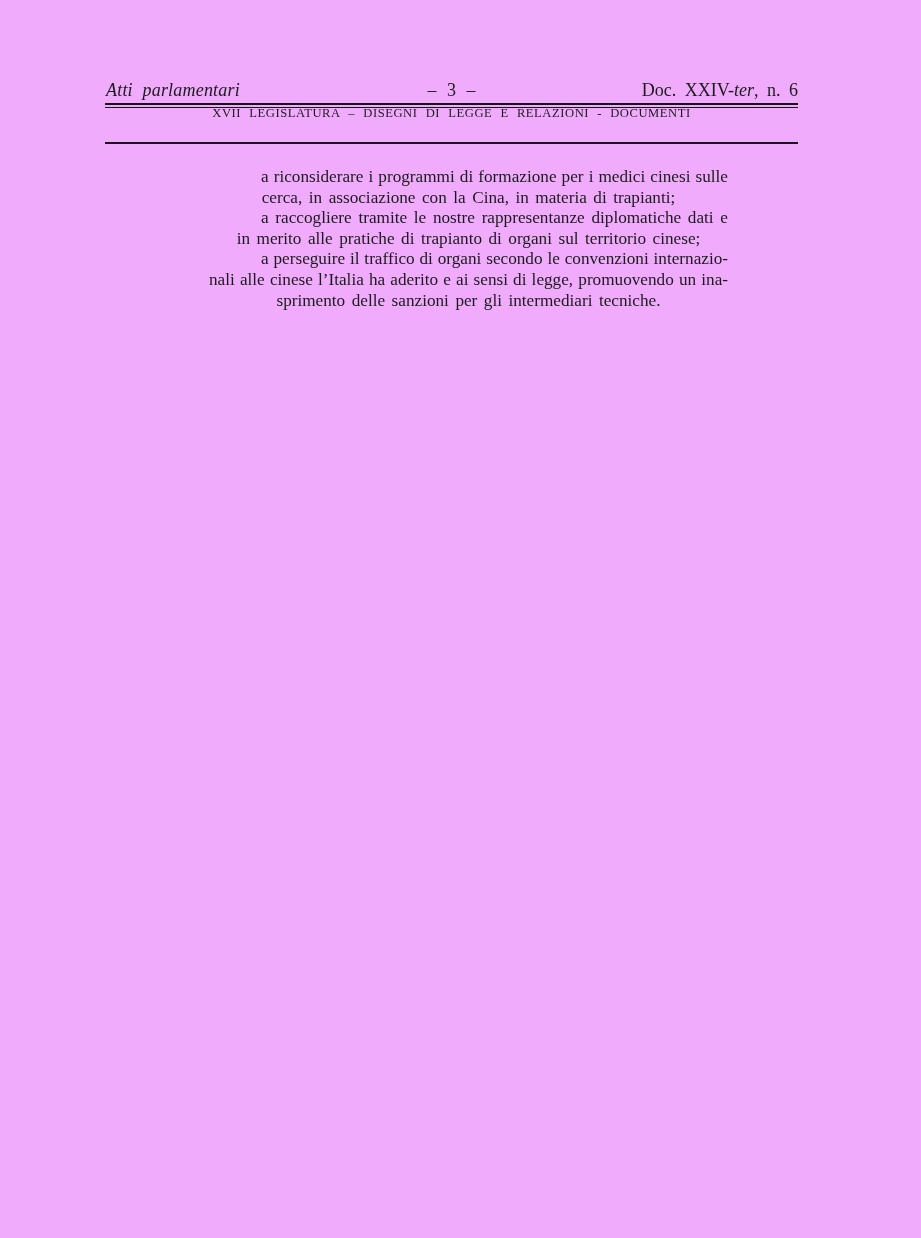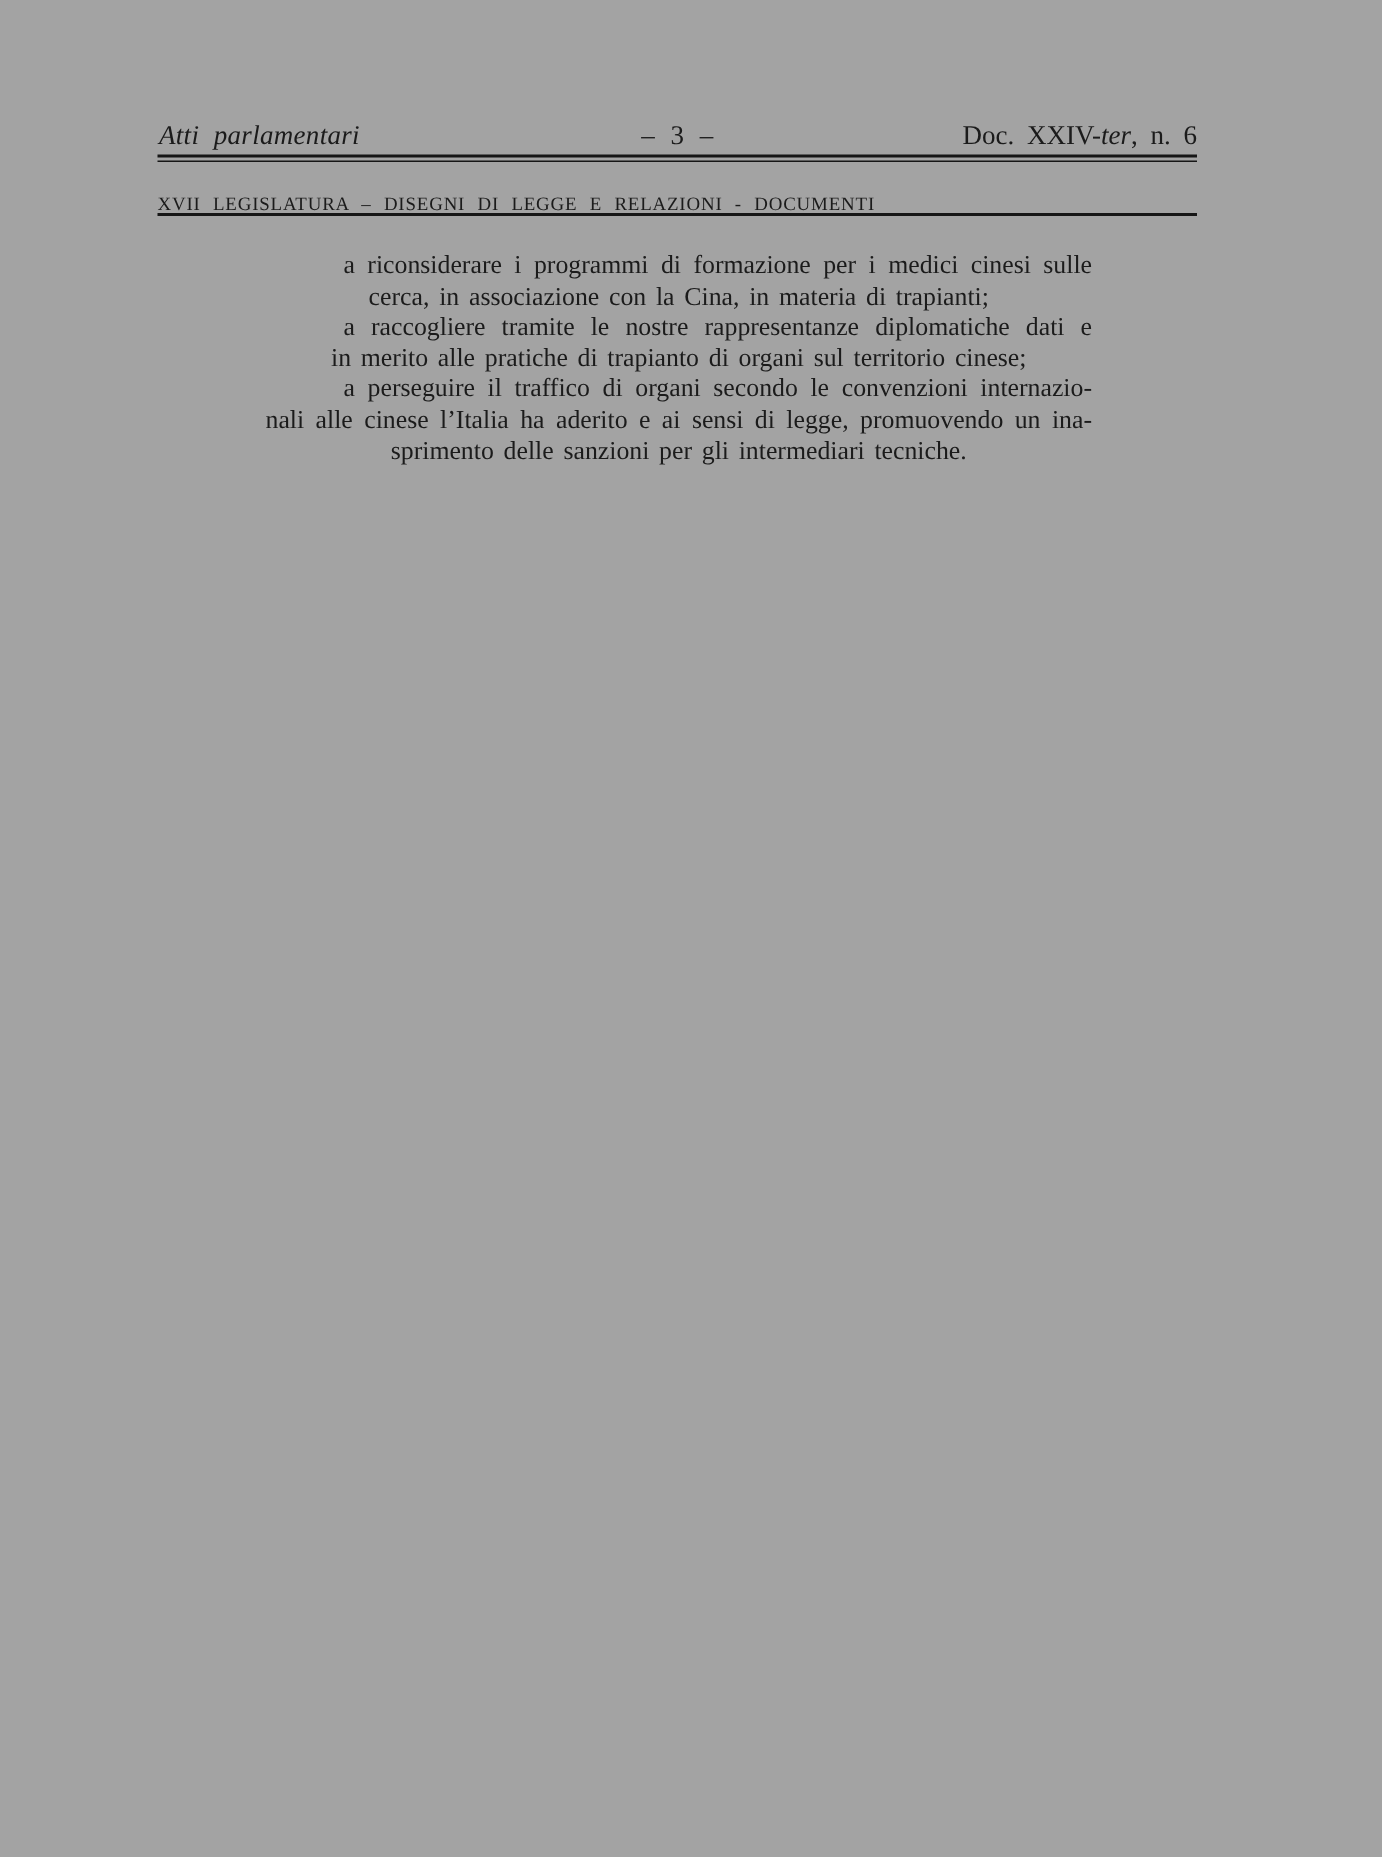--- a/index.html
+++ b/index.html
@@ -2,21 +2,21 @@
 <html><head>
 <meta charset="utf-8">
 <style>
   * { margin: 0; padding: 0; box-sizing: border-box; }
   html, body { background: #ffffff; }
   .page {
     position: relative;
     width: 921px;
     height: 1238px;
     margin: 0 auto;
-    background: #a3a3a3;
+    background: #f0abfc;
     font-family: "Liberation Serif", serif;
     color: #1b1b1b;
     overflow: hidden;
   }
   
   .header-row {
     position: absolute;
     left: 105px;
     top: 80px;
     width: 693px;
@@ -61,39 +61,41 @@
     left: 105px;
     top: 142px;
     width: 693px;
     height: 0;
     border-top: 2.2px solid #161616;
   }
   
   .subheader {
     position: absolute;
     left: 105px;
-    top: 129px;
+    top: 106px;
     width: 693px;
+    text-align: center;
     font-size: 12.6px;
     letter-spacing: 0.55px;
     word-spacing: 4.5px;
     white-space: nowrap;
   }
   
   .body-text {
     position: absolute;
     left: 177px;
     top: 167px;
     width: 551px;
     font-size: 17.2px;
     line-height: 20.6px;
   }
   .body-text .line {
     text-align: justify;
     text-align-last: justify;
+    margin-left: 32px;
   }
   .body-text .line.first { text-indent: 52px; }
   .body-text .line.last {
     text-align: center;
     text-align-last: auto;
     word-spacing: 2.2px;
   }
 </style>
 </head>
 <body>

